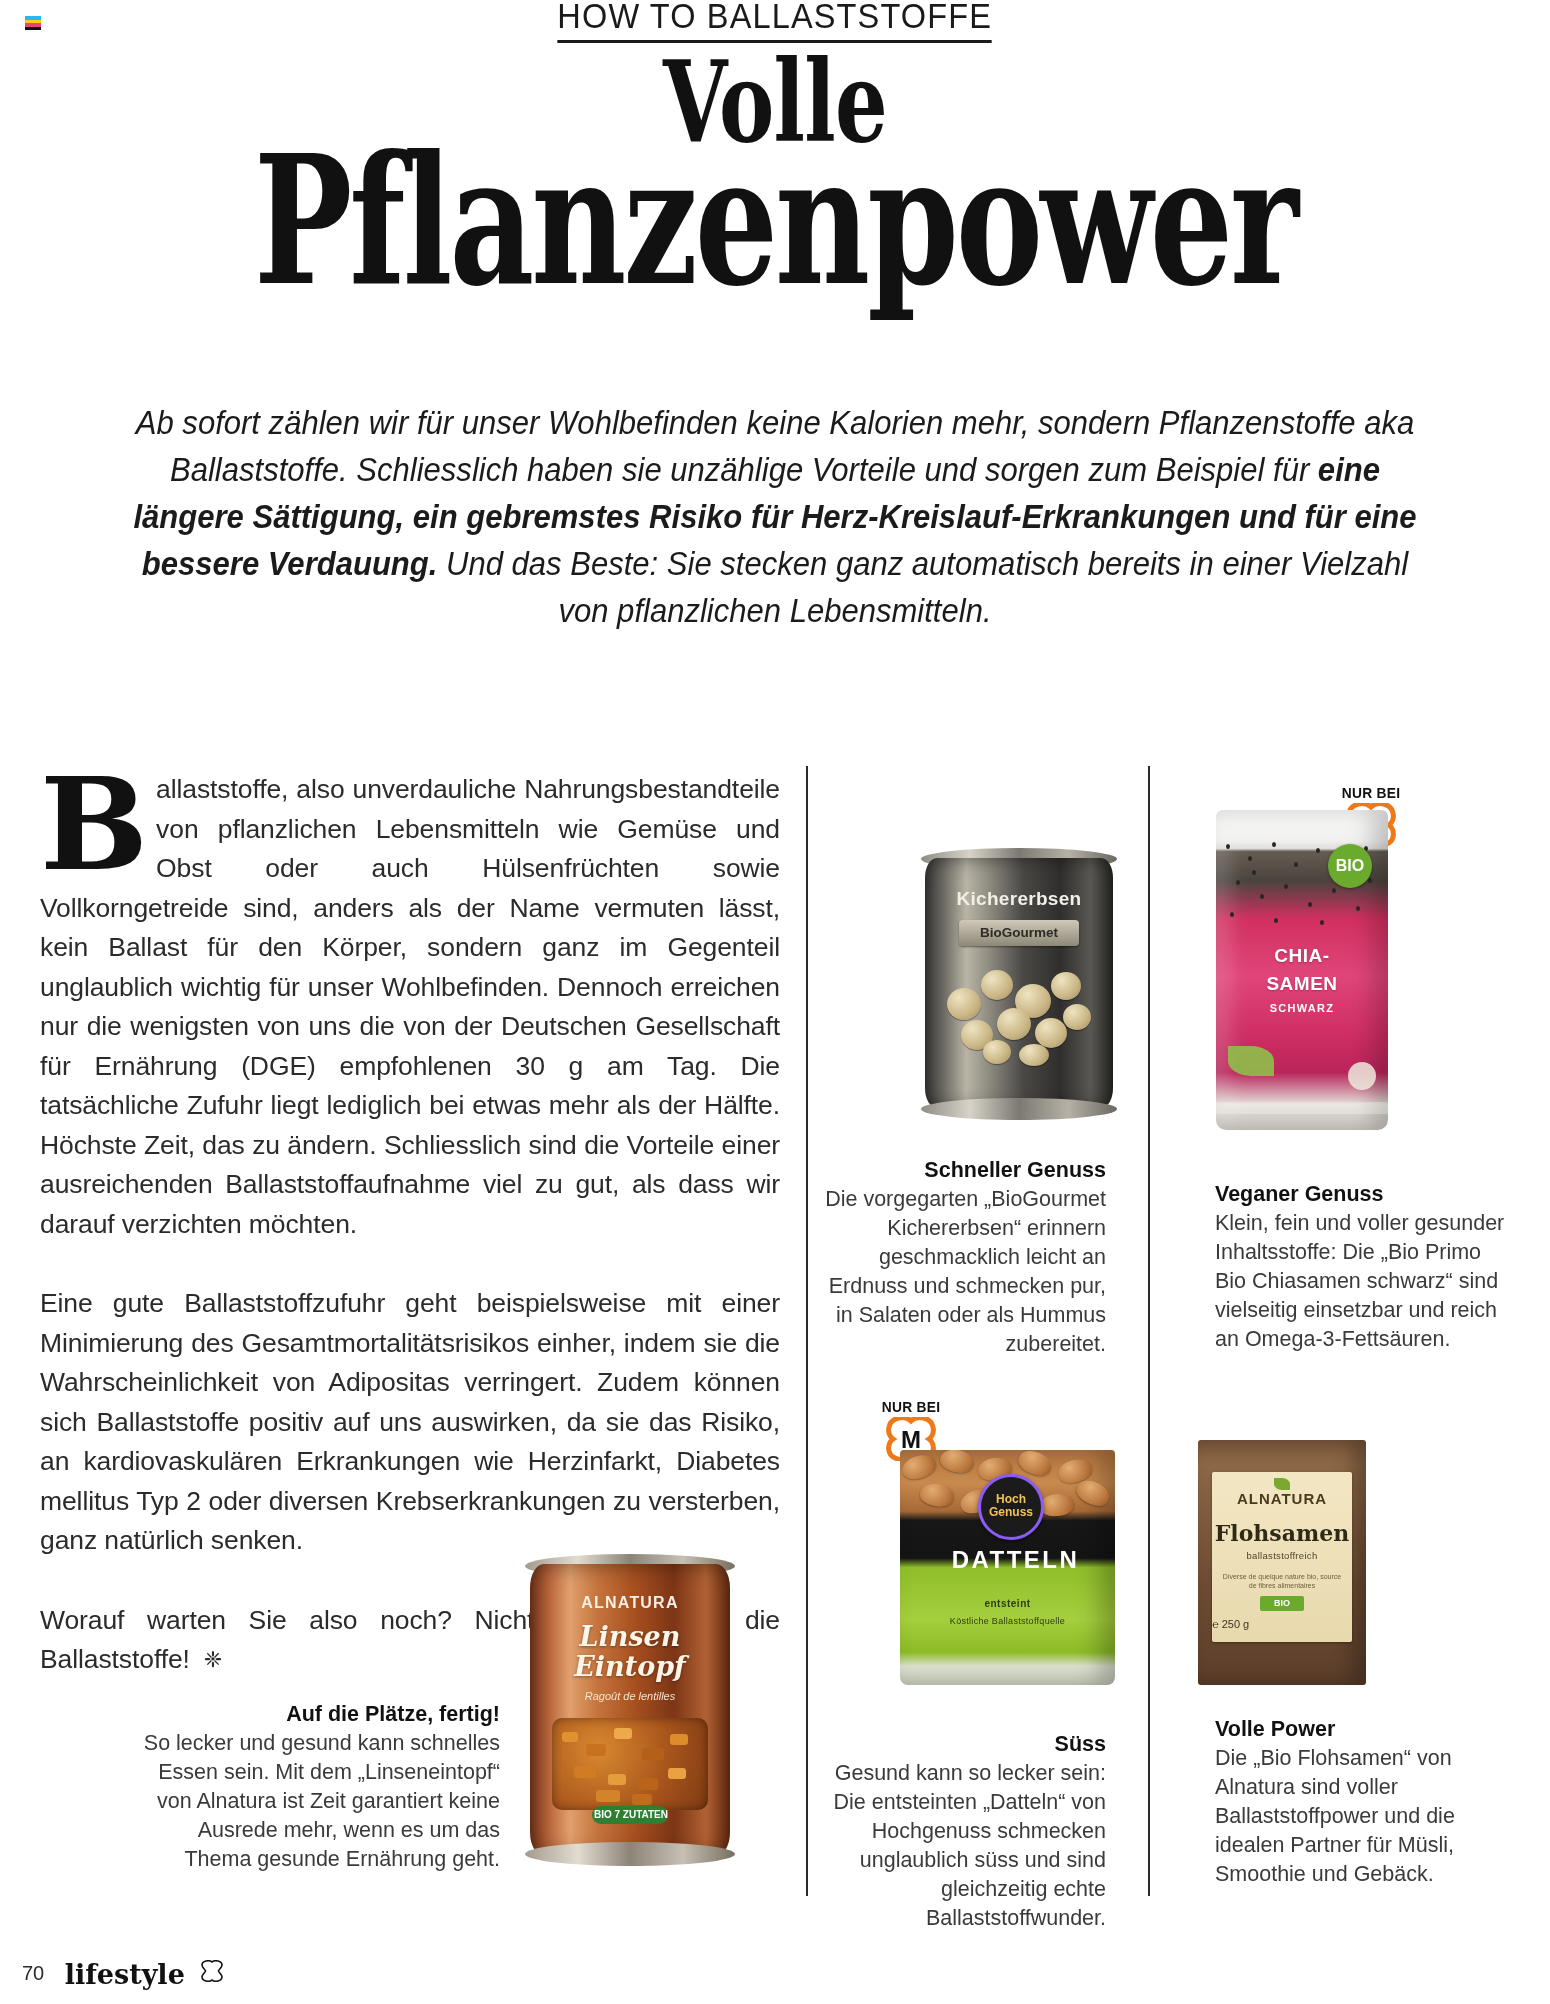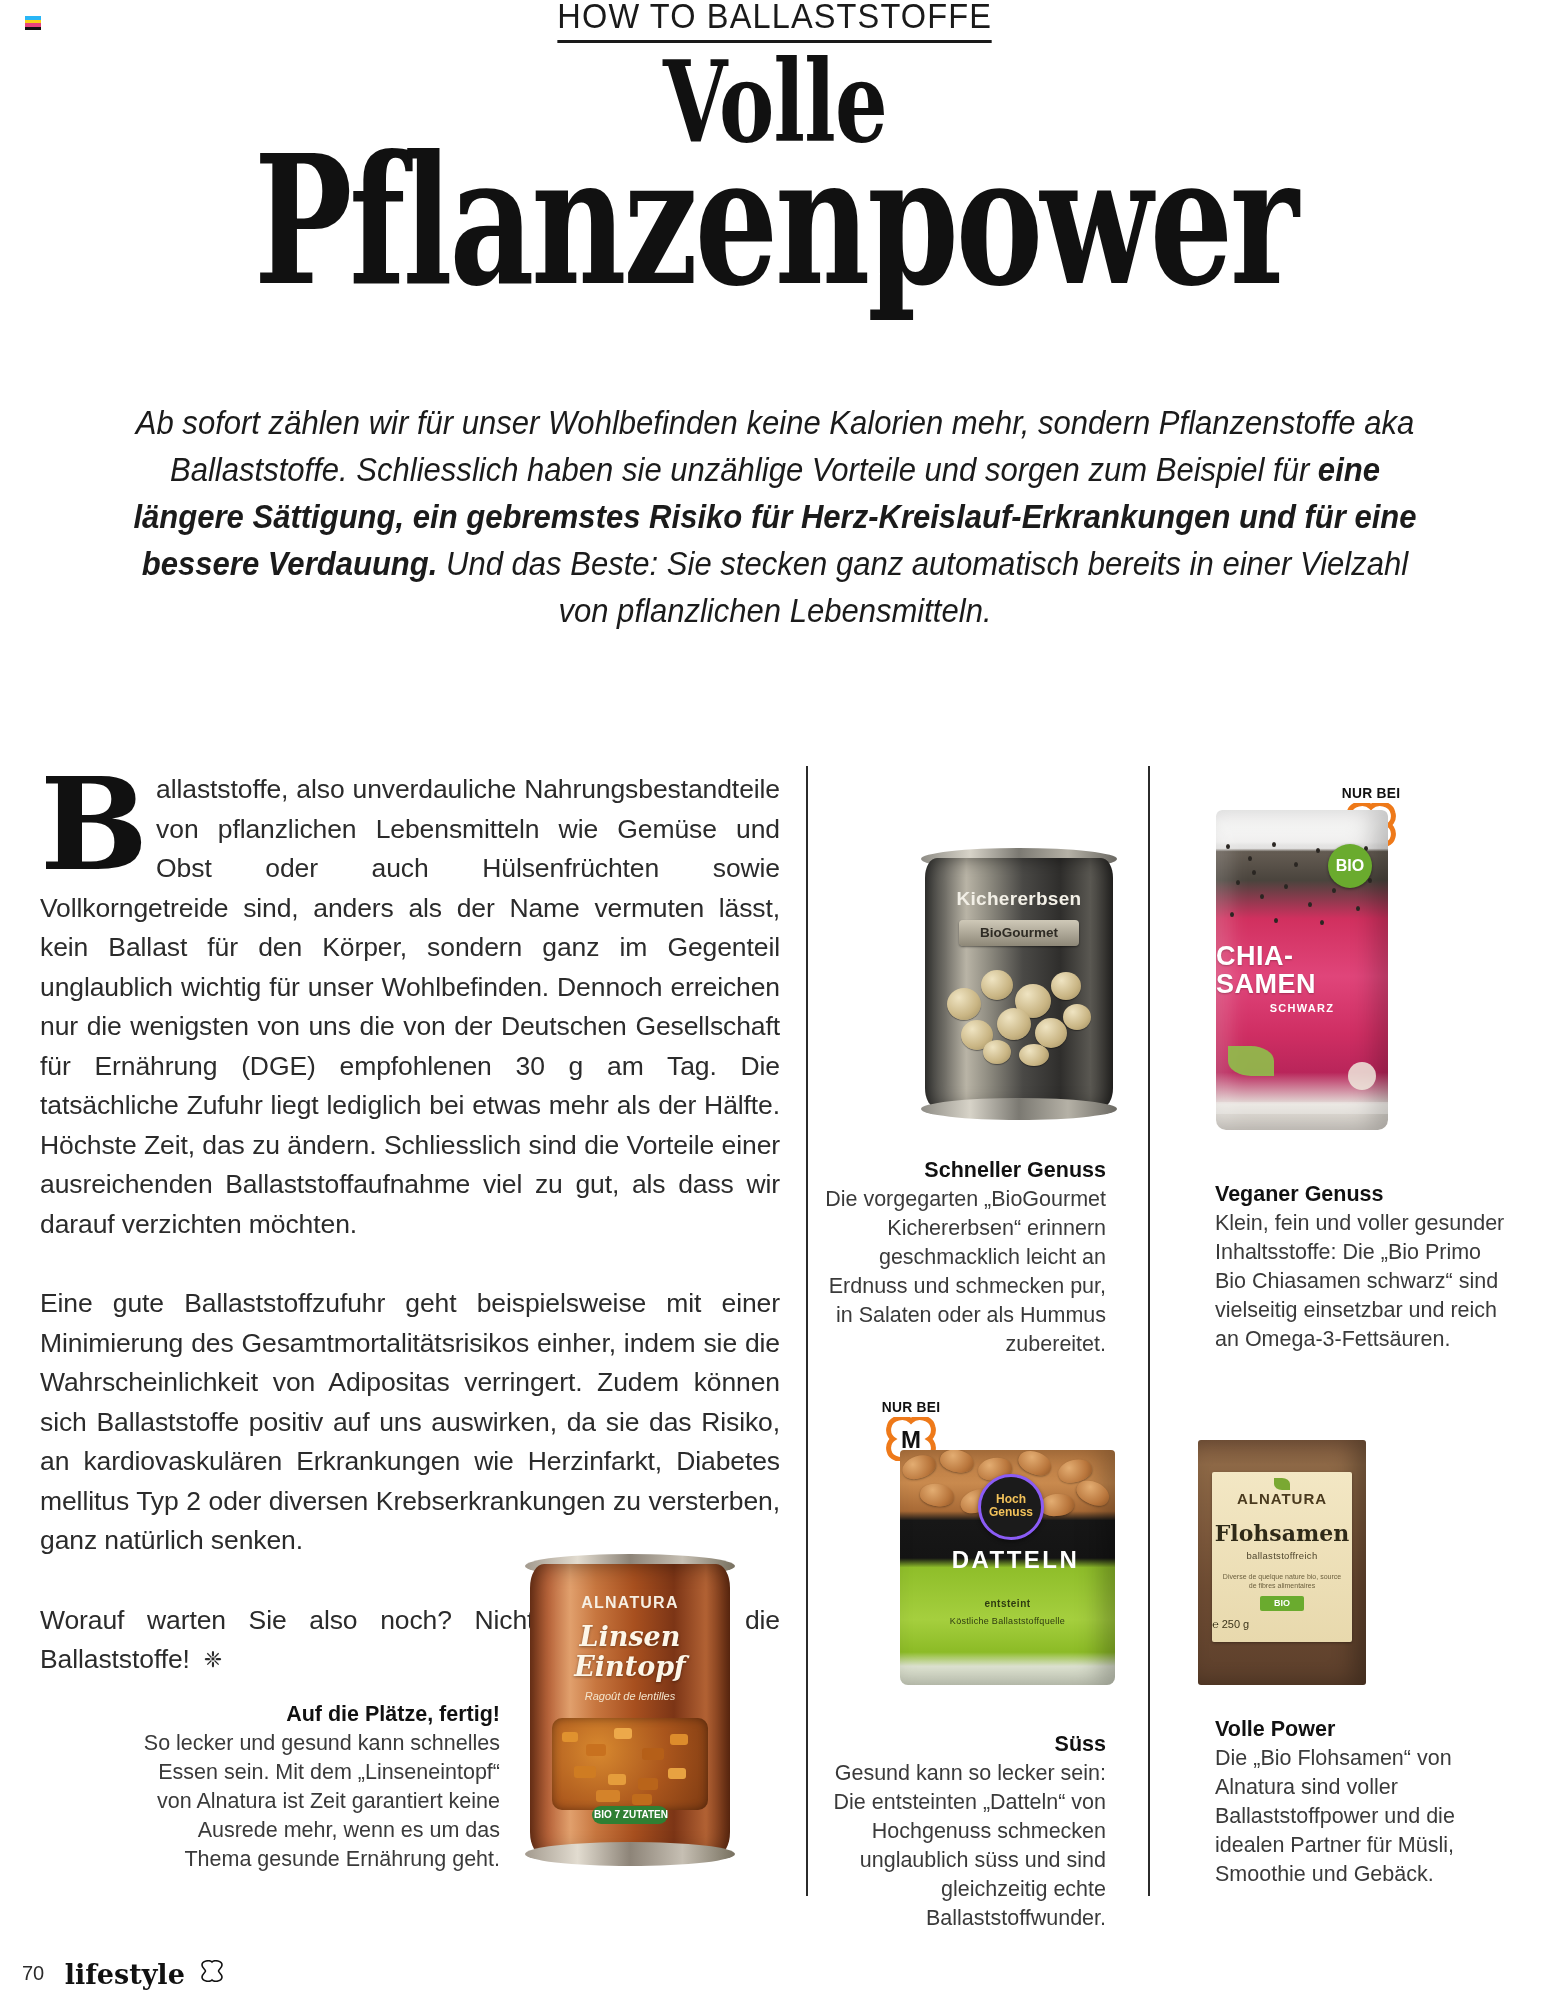--- a/index.html
+++ b/index.html
@@ -268,23 +268,23 @@
     width: 44px; height: 44px; border-radius: 50%;
     background: #6aab2e;
     box-shadow: 0 1px 3px rgba(0,0,0,.4);
   }
   #photo-chia .biobadge span {
     display:block; text-align:center; line-height:44px;
     font-size:16px; font-weight:700; color:#fff;
     font-family:"Liberation Sans", sans-serif;
   }
   #photo-chia .chia-title {
-    position:absolute; left:0; top:132px; width:172px; 
+    position:absolute; left:0; top:132px; width:172px; text-align:center;
     font-family:"Liberation Sans", sans-serif; font-weight:700;
-    color:#ffffff; font-size:27px; line-height:28px; letter-spacing:.5px;
+    color:#ffffff; font-size:19px; line-height:28px; letter-spacing:.5px;
     text-shadow: 0 1px 2px rgba(0,0,0,.25);
   }
   #photo-chia .chia-sub {
     position:absolute; left:0; top:192px; width:172px; text-align:center;
     font-family:"Liberation Sans", sans-serif; font-weight:700;
     color:#ffffff; font-size:11px; letter-spacing:1.3px;
   }
   #photo-chia .leaf {
     position:absolute; left:12px; top:236px; width:46px; height:30px;
     border-radius: 0 50% 0 50%;

